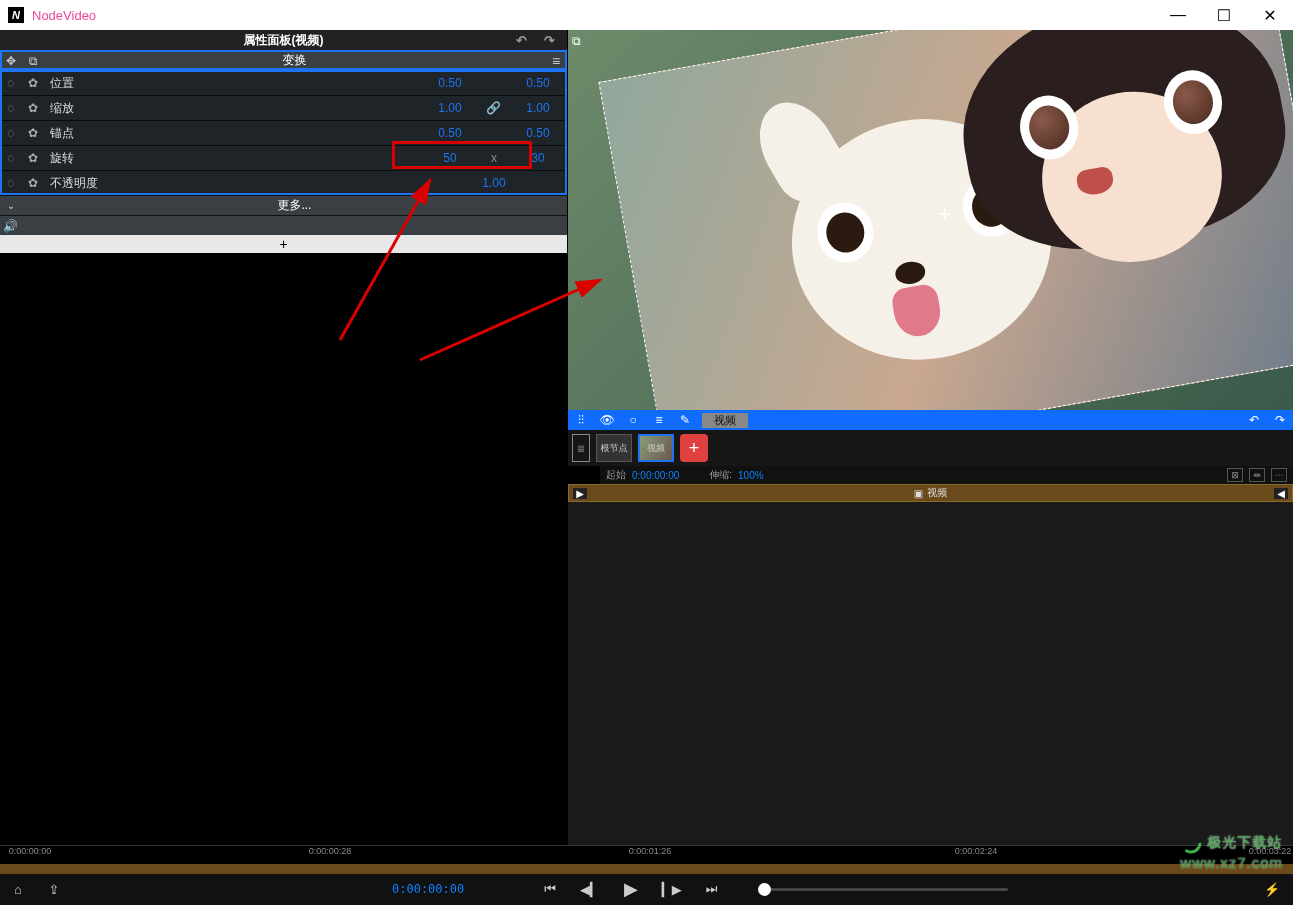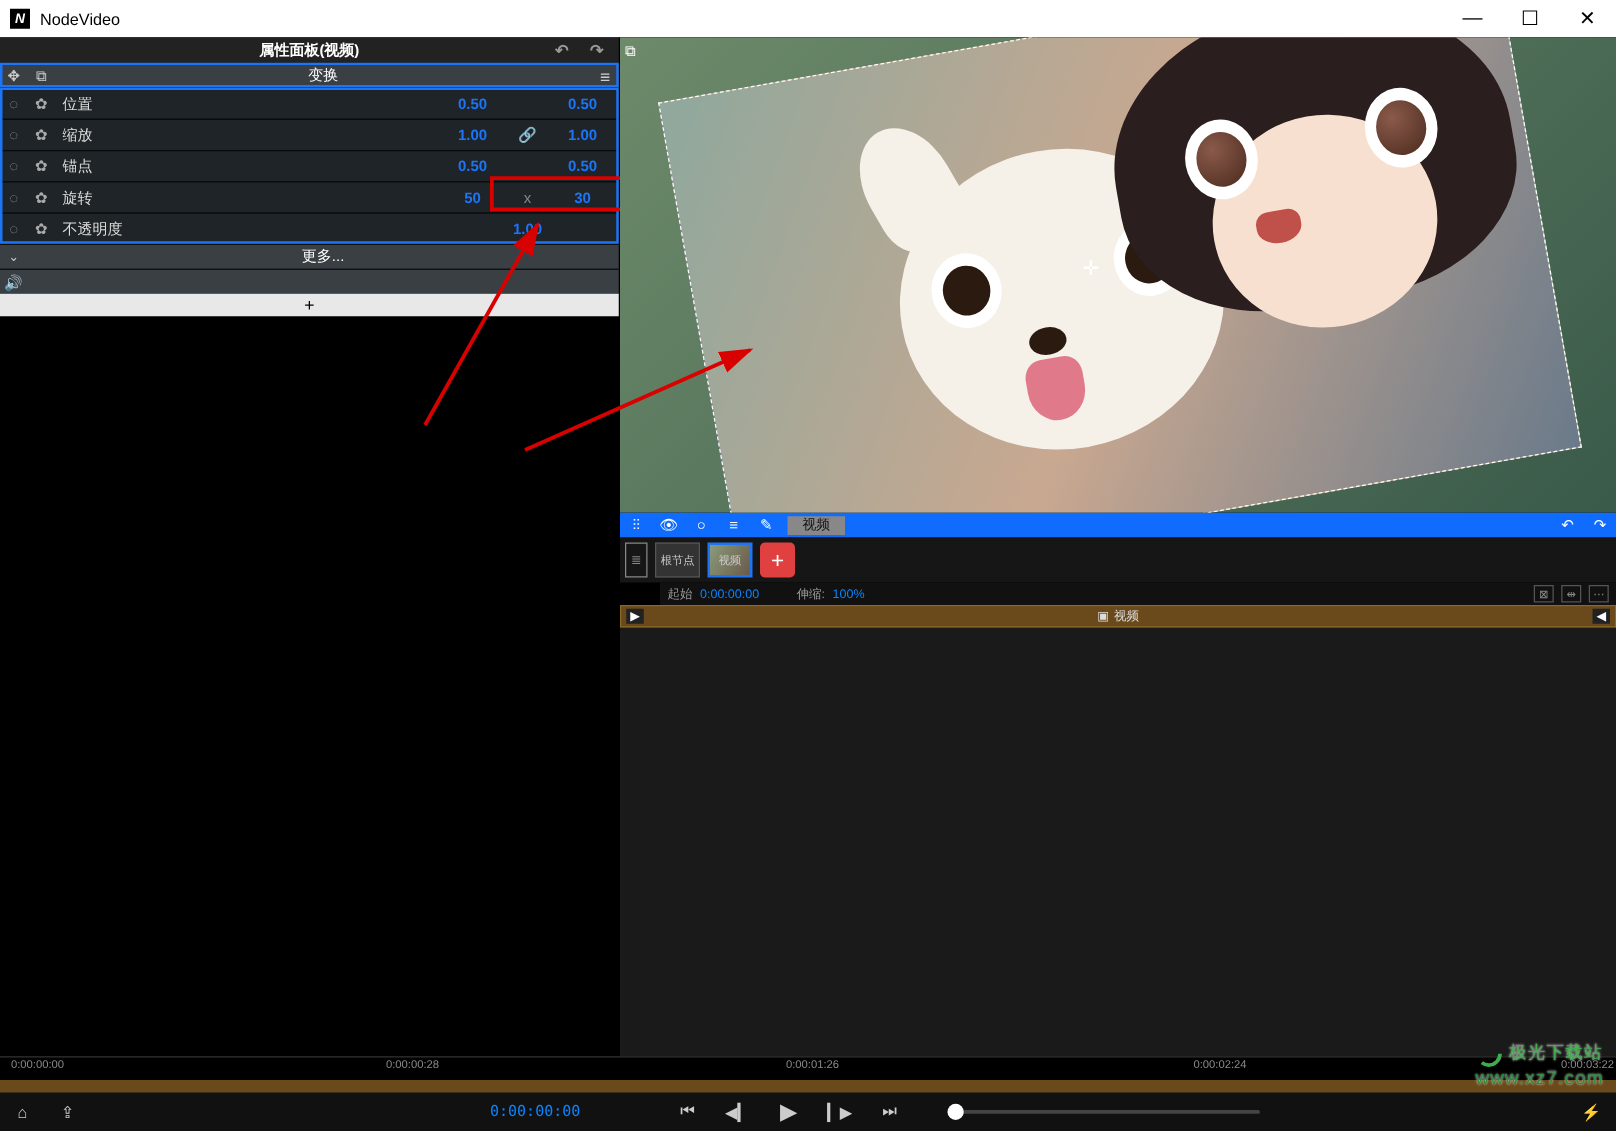--- a/index.html
+++ b/index.html
@@ -1,44 +1,44 @@
 <!DOCTYPE html>
 <html><head>
 <meta charset="utf-8">
 <style>
 * { box-sizing: border-box; margin: 0; padding: 0; font-family: "Microsoft YaHei", Arial, sans-serif; user-select: none; }
 body { width: 1293px; height: 905px; background: #000; color: #ccc; overflow: hidden; position: relative; }
 
 
 .titlebar { height: 30px; background: #fff; display: flex; align-items: center; padding-left: 8px; }
 .titlebar .logo { width: 16px; height: 16px; background: #000; color: #fff; display: flex; align-items: center; justify-content: center; font-style: italic; font-weight: bold; font-size: 11px; margin-right: 8px; }
-.titlebar .title { color: #000000; font-size: 13px; flex: 1; }
+.titlebar .title { color: #ec4899; font-size: 13px; flex: 1; }
 .titlebar .win-btn { width: 46px; height: 30px; display: flex; align-items: center; justify-content: center; color: #000; cursor: pointer; }
 
 
 .main { display: flex; height: 815px; }
 
 
-.left { width: 496px; background: #000; border-right: 1px solid #000; display: flex; flex-direction: column; }
+.left { width: 568px; background: #000; border-right: 1px solid #000; display: flex; flex-direction: column; }
 .panel-header { height: 20px; background: #222; color: #fff; text-align: center; font-size: 12px; font-weight: bold; position: relative; display: flex; align-items: center; justify-content: center; }
 .panel-header .undo, .panel-header .redo { position: absolute; color: #999; font-size: 13px; cursor: pointer; }
 .panel-header .undo { right: 40px; }
 .panel-header .redo { right: 12px; }
 
 .section-row { height: 20px; background: #3a3f44; display: flex; align-items: center; border-top: 1px solid #111; }
 .section-row.selected { outline: 2px solid #1d74f5; outline-offset: -2px; }
 .section-row .icon-cell { width: 22px; text-align: center; color: #ccc; font-size: 12px; }
 .section-row .label-center { flex: 1; text-align: center; font-size: 12px; color: #fff; }
 .section-row .right-icon { width: 22px; text-align: center; color: #ccc; font-size: 14px; }
 
 .prop-row { height: 25px; background: #1e2428; display: flex; align-items: center; border-top: 1px solid #0a0a0a; font-size: 12px; }
 .prop-row .pc1 { width: 22px; text-align: center; color: #aaa; }
 .prop-row .pc2 { width: 22px; text-align: center; color: #aaa; }
 .prop-row .plabel { flex: 1; padding-left: 6px; color: #ddd; }
-.prop-row .pval { width: 58px; text-align: center; color: #1d74f5; font-weight: bold; }
+.prop-row .pval { width: 58px; text-align: center; color: #1d74f5; font-weight: normal; }
 .prop-row .pmid { width: 30px; text-align: center; color: #888; font-size: 12px; }
 .prop-row.single .pval.single { width: 146px; }
 
 .rotate-box { position: absolute; border: 3px solid #d90000; pointer-events: none; }
 
 .more-row, .audio-row { height: 20px; background: #3a3f44; display: flex; align-items: center; border-top: 1px solid #111; }
 .more-row .mi { width: 22px; text-align: center; color: #ccc; font-size: 10px; }
 .more-row .mlabel, .audio-row .mlabel { flex: 1; text-align: center; color: #fff; font-size: 12px; }
 .audio-row .mi { width: 22px; text-align: center; color: #ccc; font-size: 12px; }
 

